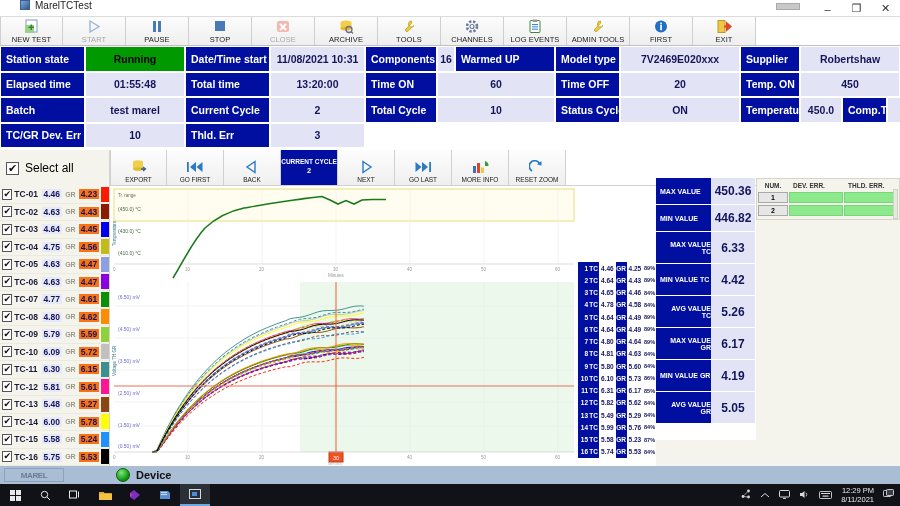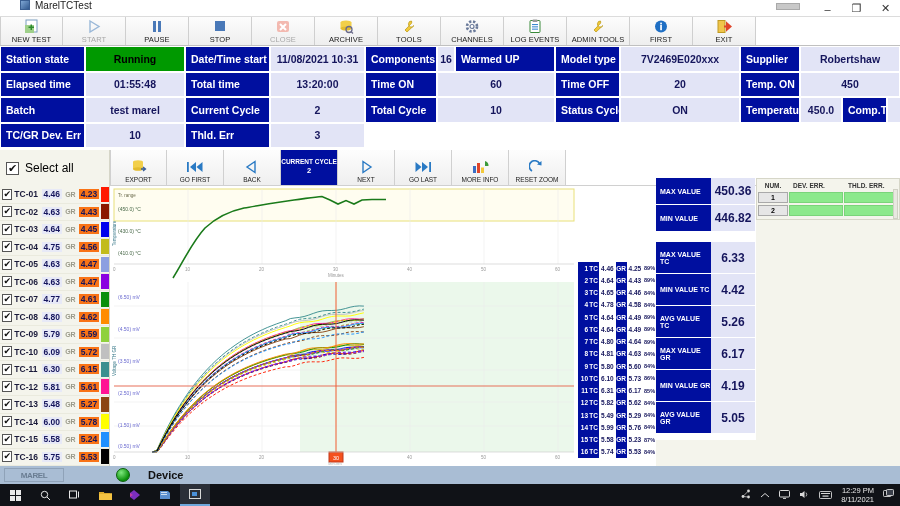--- a/index.html
+++ b/index.html
@@ -133,30 +133,30 @@
   .rrow .idx { width:11px; font-size:6.5px; font-weight:bold; color:#fff; text-align:right; }
   .rrow .tc  { width:12px; font-size:6.5px; font-weight:bold; color:#fff; text-align:center; }
   .rrow .val { width:18px; font-size:6.5px; font-weight:bold; color:#15155c; background:#ffffff;
                text-align:center; height:100%; display:flex;align-items:center;justify-content:center;}
   .rrow .grl { width:12px; font-size:6.5px; font-weight:bold; color:#fff; text-align:center; }
   .rrow .pct { width:14px; font-size:5.5px; font-weight:bold; color:#15155c; background:#ffffff;
                text-align:center; height:100%; display:flex;align-items:center;justify-content:center;}
 
   
   .statcol { position:absolute; left:656px; top:178px; width:99px; }
-  .statbox { display:flex; height:26px; margin-bottom:1px; }
+  .statbox { display:flex; height:26px; margin-bottom:1px;text-align:right; }
   .statbox .sl {
     width:55px; background:#000f9f; color:#ffffff; font-size:7px; font-weight:bold;
     display:flex; align-items:center; padding-left:4px;
   }
   .statbox .sv {
     flex:1; background:#e2e4f6; color:#15155c; font-size:12px; font-weight:bold;
     display:flex; align-items:center; justify-content:center;
   }
-  .statgroup2 { margin-top:11px; }
+  .statgroup2 { margin-top:1px; }
   .statbox.tall { height:31px; }
 
   
   .errtable {
     position:absolute; left:756px; top:178px; width:144px; height:42px;
     background:#f4f4ec; border:1px solid #d6d6c8;
   }
   .errhead { display:flex; height:12px; align-items:center; }
   .errhead div { font-size:6.5px; font-weight:bold; color:#333; }
   .eh1{width:32px;text-align:center;} .eh2{width:55px;text-align:left;padding-left:4px;}
@@ -181,21 +181,21 @@
   
   .statusbar {
     position:absolute; left:0; top:466px; width:900px; height:18px;
     background:#a9bdd4; display:flex; align-items:center;
   }
   .brandbox {
     width:60px; height:14px; margin-left:4px; border:1px solid #8fa2b8;
     display:flex; align-items:center; justify-content:center;
     font-size:8px; font-weight:bold; color:#6a7d92; letter-spacing:-.4px;
   }
-  .devwrap { display:flex; align-items:center; gap:18px; margin-left:52px; }
+  .devwrap { display:flex; align-items:center; gap:6px; margin-left:52px; }
   .devled {
     width:14px;height:14px;border-radius:50%;
     background:radial-gradient(circle at 35% 30%, #7ee87e, #0a8f0a 70%);
     border:1px solid #0a5f0a;
   }
   .devtxt { font-size:11px; font-weight:bold; color:#111; }
 
   
   .taskbar {
     position:absolute; left:0; top:484px; width:900px; height:22px;

